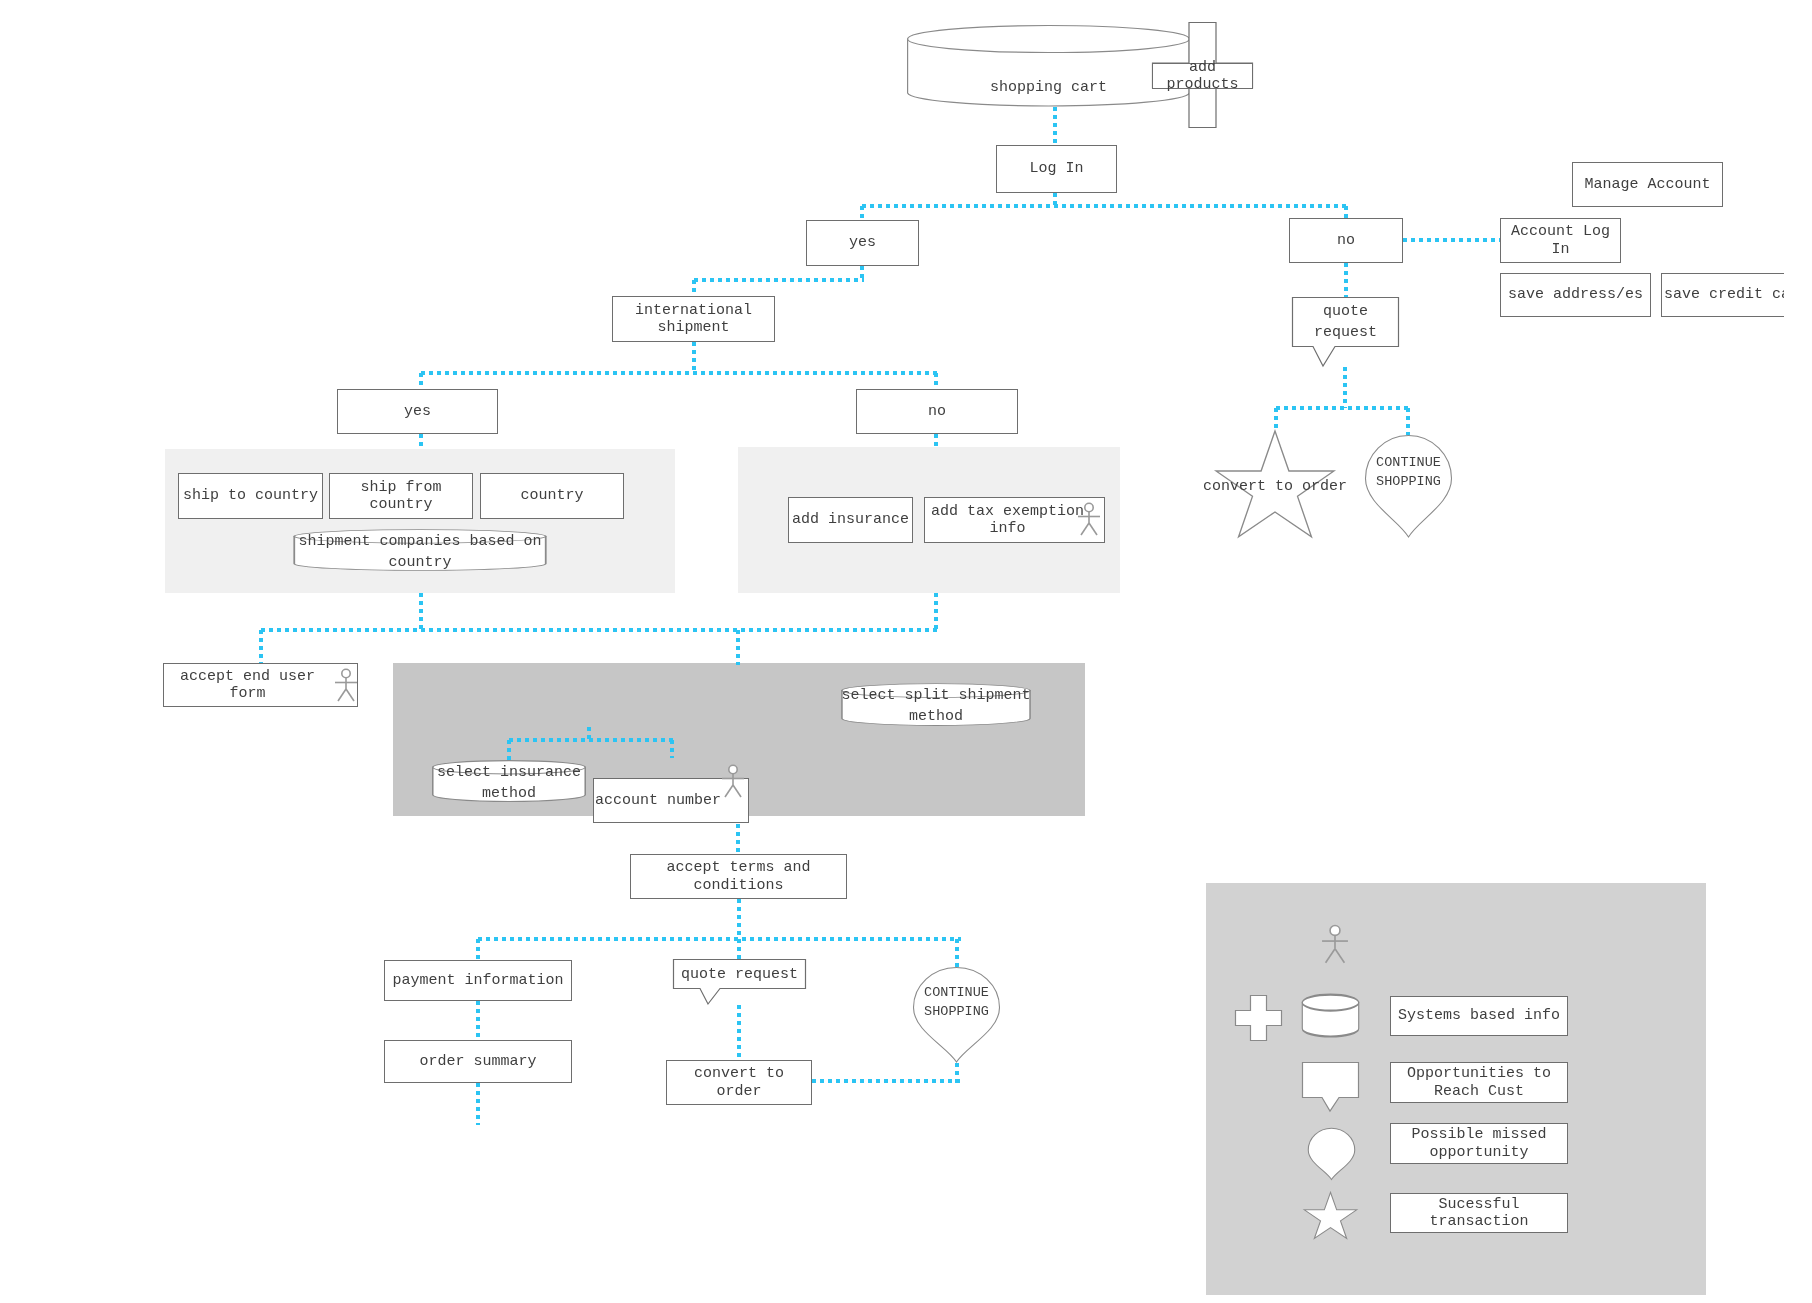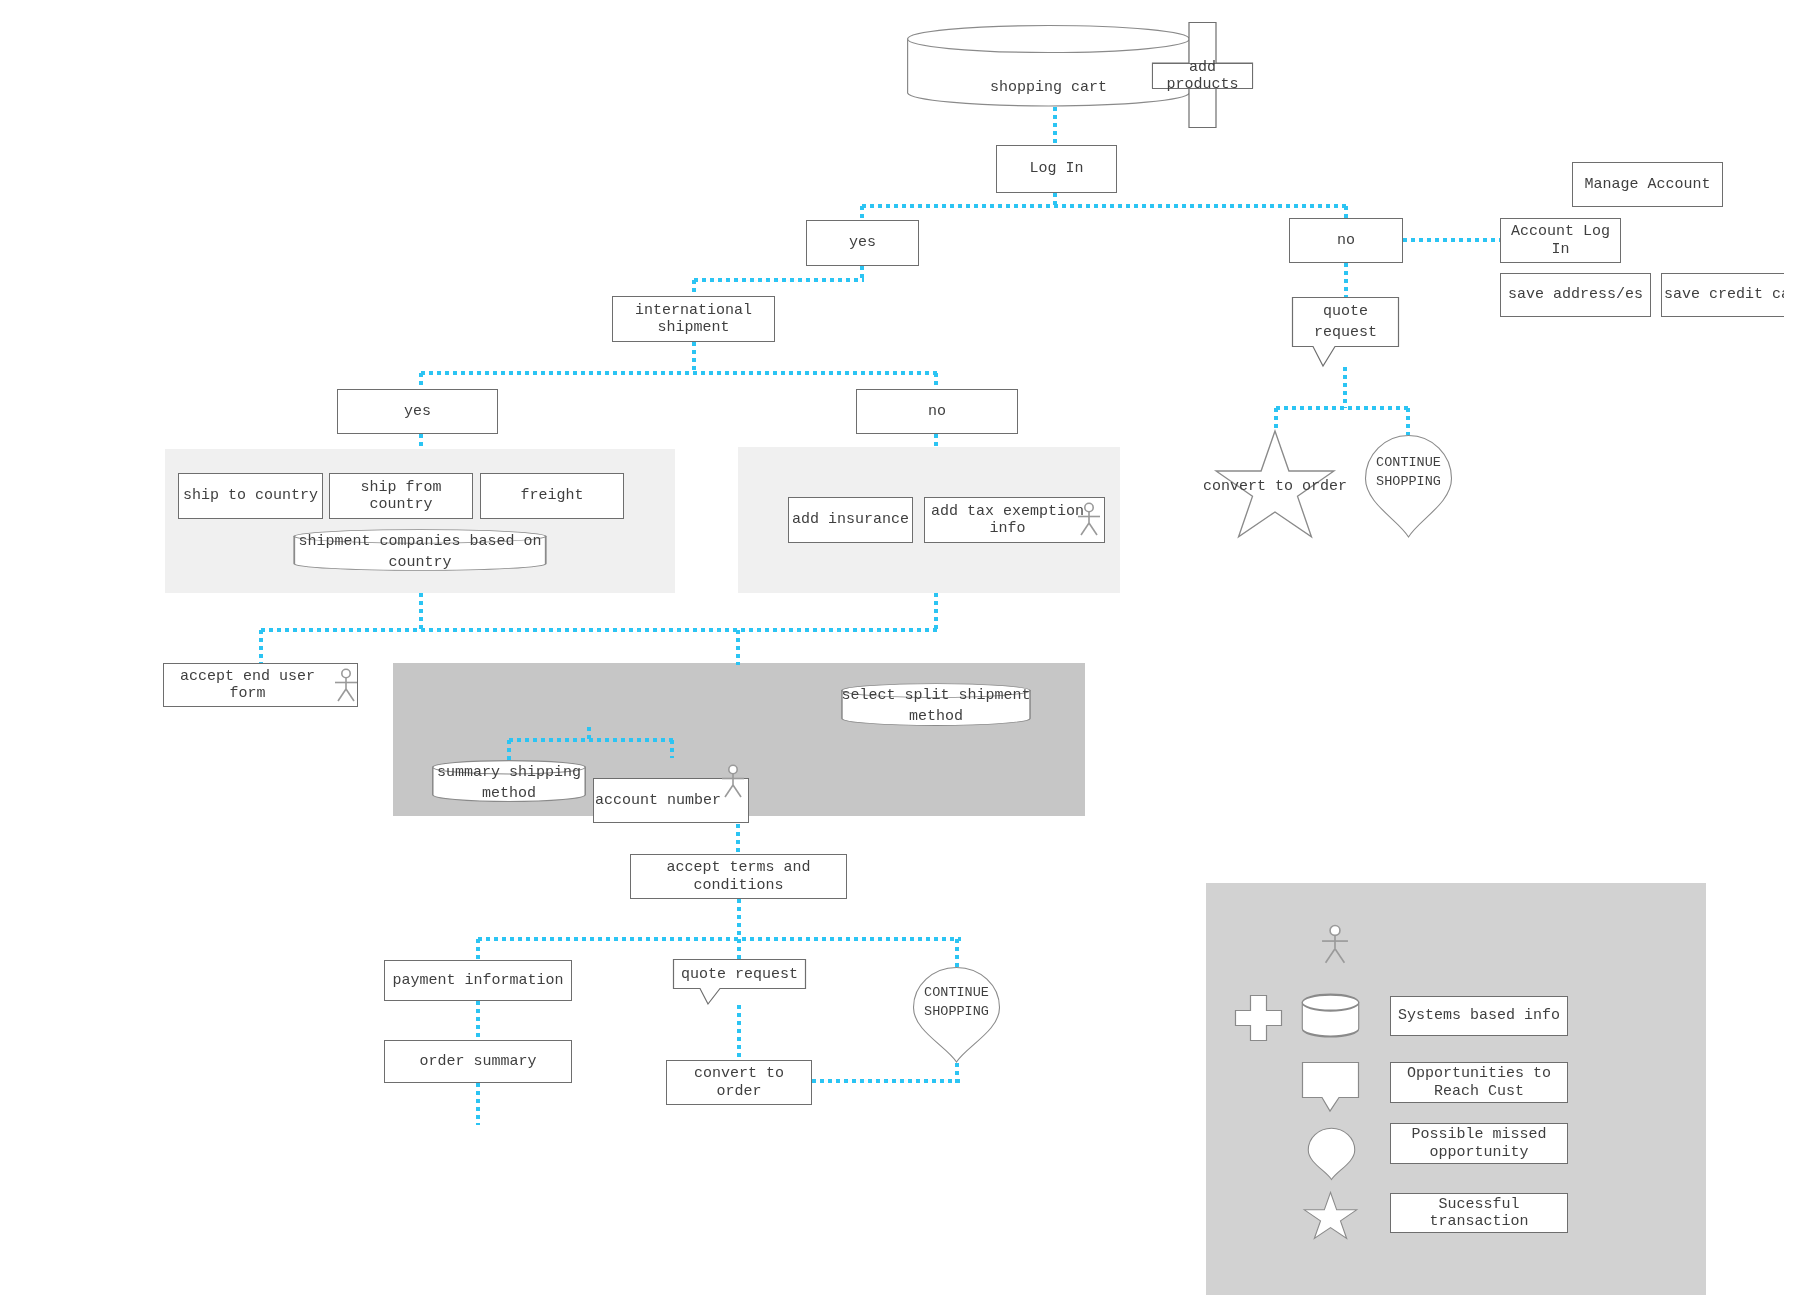--- a/index.html
+++ b/index.html
@@ -141,21 +141,21 @@
     <span>no</span>
   </div>
 
   <div class="box" style="left:178px;top:473px;width:145px;height:46px">
     <span>ship to country</span>
   </div>
   <div class="box" style="left:329px;top:473px;width:144px;height:46px">
     <span>ship from country</span>
   </div>
   <div class="box" style="left:480px;top:473px;width:144px;height:46px">
-    <span>freight</span>
+    <span>country</span>
   </div>
   <div class="shape" style="left:293px;top:529px;width:254px;height:42px">
     <svg viewBox="0 0 100 40" preserveAspectRatio="none">
       <path d="M0.5,7 L0.5,33 A49.5,6.5 0 0 0 99.5,33 L99.5,7 Z" fill="#fff" stroke="var(--shape-outline,#8a8a8a)" stroke-width="0.7"></path>
       <ellipse cx="50" cy="7" rx="49.5" ry="6.4" fill="#fff" stroke="var(--shape-outline,#8a8a8a)" stroke-width="0.7"></ellipse>
     </svg>
     <span class="lbl" style="top:10px;height:26px">shipment companies based on country</span>
   </div>
 
   <div class="box" style="left:788px;top:497px;width:125px;height:46px">
@@ -196,21 +196,21 @@
       <path d="M0.5,7 L0.5,33 A49.5,6.5 0 0 0 99.5,33 L99.5,7 Z" fill="#fff" stroke="var(--shape-outline,#8a8a8a)" stroke-width="0.8"></path>
       <ellipse cx="50" cy="7" rx="49.5" ry="6.4" fill="#fff" stroke="var(--shape-outline,#8a8a8a)" stroke-width="0.8"></ellipse>
     </svg>
     <span class="lbl" style="top:10px;height:26px">select split shipment method</span>
   </div>
   <div class="shape" style="left:432px;top:760px;width:154px;height:42px">
     <svg viewBox="0 0 100 40" preserveAspectRatio="none">
       <path d="M0.5,7 L0.5,33 A49.5,6.5 0 0 0 99.5,33 L99.5,7 Z" fill="#fff" stroke="var(--shape-outline,#8a8a8a)" stroke-width="1"></path>
       <ellipse cx="50" cy="7" rx="49.5" ry="6.4" fill="#fff" stroke="var(--shape-outline,#8a8a8a)" stroke-width="1"></ellipse>
     </svg>
-    <span class="lbl" style="top:10px;height:26px">summary shipping method</span>
+    <span class="lbl" style="top:10px;height:26px">select insurance method</span>
   </div>
   <div class="box" style="left:593px;top:778px;width:156px;height:45px">
     <span style="padding-right:26px">account number</span>
   </div>
   <div class="fig" style="left:721px;top:764px;width:24px;height:34px">
     <svg viewBox="0 0 24 34" width="24" height="34">
       <g stroke="var(--figure,#9a9a9a)" stroke-width="1.6" fill="#fff">
         <circle cx="12" cy="5.5" r="4.2"></circle>
           <line x1="1" y1="14.5" x2="23" y2="14.5"></line>
         <line x1="12" y1="9.7" x2="12" y2="21"></line>

